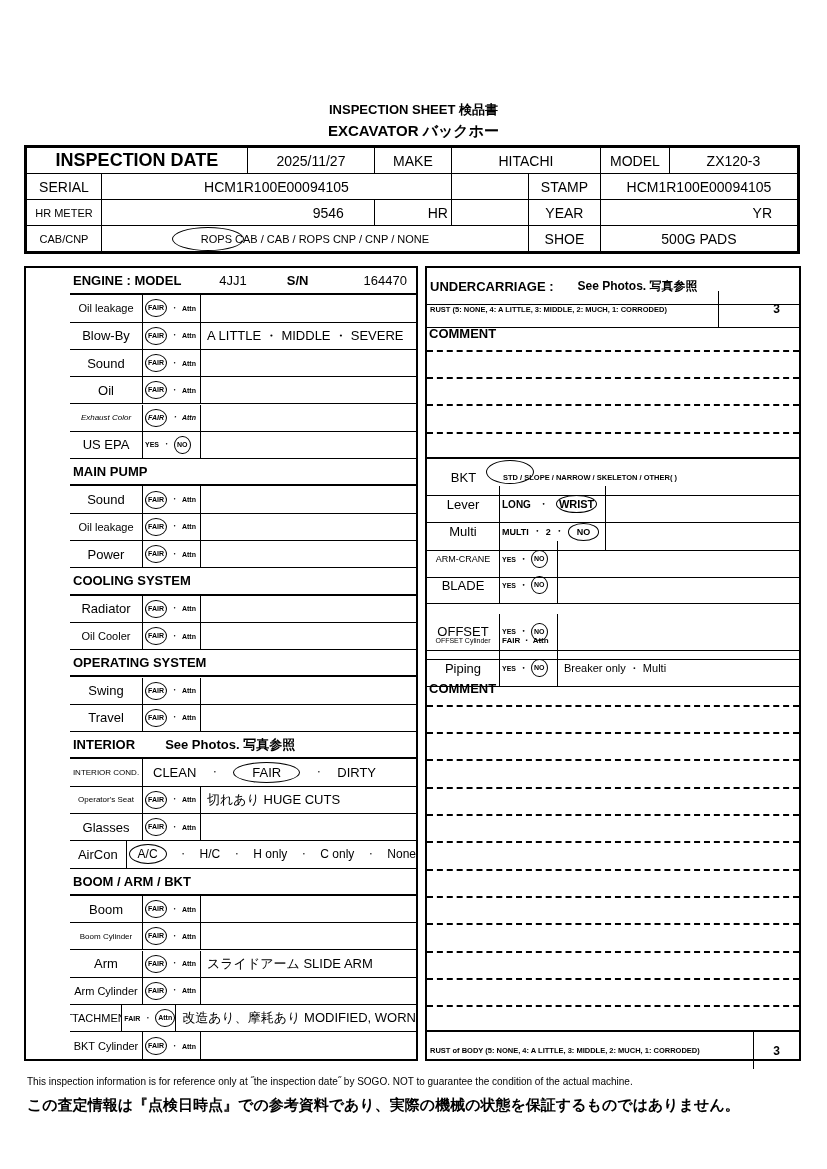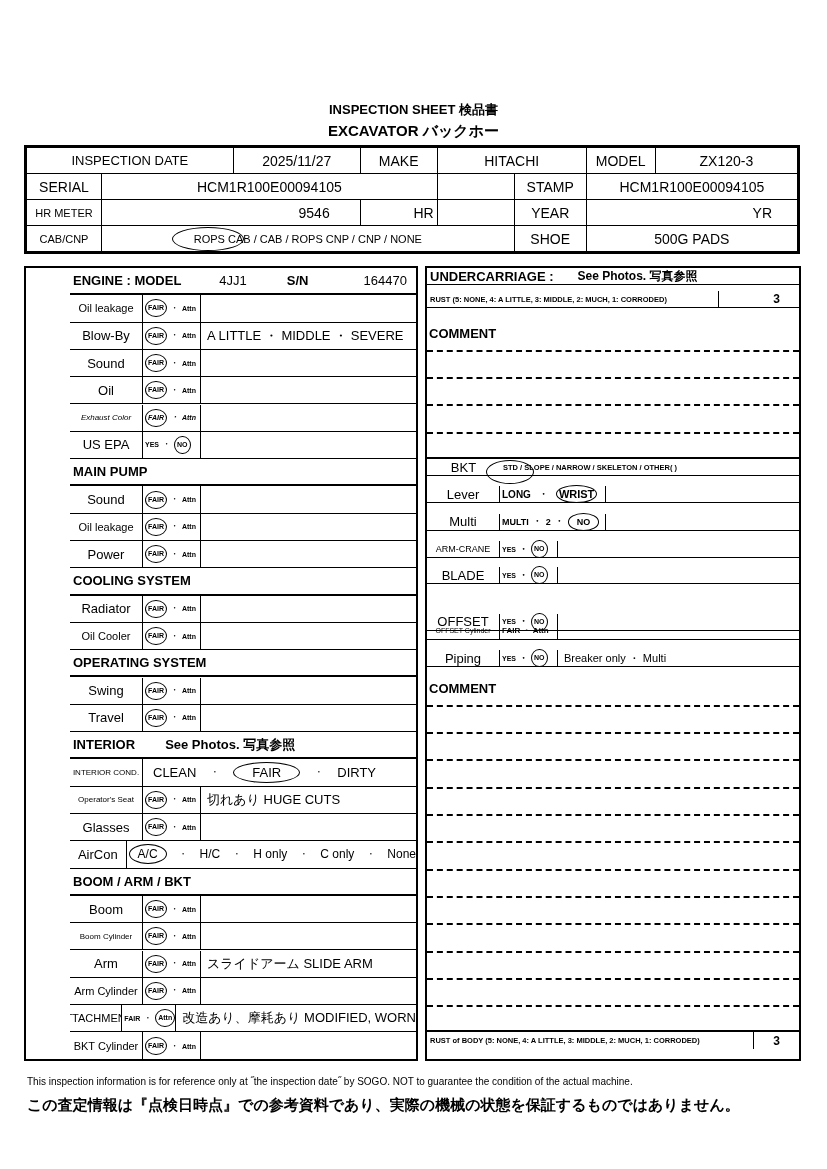--- a/index.html
+++ b/index.html
@@ -2,37 +2,37 @@
 <html><head>
 <meta charset="utf-8">
 <style>
   html,body{margin:0;padding:0;background:#fff;}
   body{width:827px;height:1169px;position:relative;font-family:"Liberation Sans","DejaVu Sans",sans-serif;color:#000;overflow:hidden;}
   .title{position:absolute;left:0;width:827px;text-align:center;font-weight:bold;}
   .t1{top:101px;font-size:13px;}
   .t2{top:122px;font-size:15px;}
   table.hdr{position:absolute;left:24px;top:145px;width:776px;border-collapse:collapse;border:3px solid #000;}
   table.hdr td{border:1.5px solid #000;height:25px;padding:0 3px;font-size:14px;text-align:center;white-space:nowrap;}
-  table.hdr td.lbl{font-size:13px;}
+  table.hdr td.lbl{font-size:18px;font-weight:bold;}
   .small{font-size:11px !important;}
   .col{position:absolute;border:2px solid #000;box-sizing:border-box;}
   .lcol{left:24px;top:266px;width:394px;height:795px;}
   .rcol{left:425px;top:266px;width:376px;height:795px;}
   .row{position:absolute;left:0;right:0;height:27.3px;border-bottom:1.5px solid #000;box-sizing:border-box;display:flex;align-items:center;margin-left:44px;}
   .row.section{border-bottom:2px solid #000;font-weight:bold;font-size:13px;padding-left:3px;}
   .c1{width:73px;height:100%;border-right:1.5px solid #000;display:flex;align-items:center;justify-content:center;font-size:13px;box-sizing:border-box;white-space:nowrap;overflow:hidden;}
   .c1.xs{font-size:8px;}
   .c1.s{font-size:11px;}
   .c2{width:58px;height:100%;border-right:1.5px solid #000;display:flex;align-items:center;font-size:7px;box-sizing:border-box;padding-left:2px;position:relative;white-space:nowrap;}
   .c3{flex:1;height:100%;display:flex;align-items:center;font-size:13px;padding-left:6px;white-space:nowrap;}
   .circ{display:inline-block;border:1.5px solid #000;border-radius:50%;padding:4px 2px;font-size:7px;font-weight:bold;line-height:8px;}
   .dot{margin:0 3px;font-size:9px;}
   .attn{font-size:7px;font-weight:bold;}
   .dash{position:absolute;left:0;right:0;border-top:2px dashed #000;}
-  .rrow{position:absolute;left:0;right:0;height:17px;border-bottom:1.5px solid #000;box-sizing:border-box;display:flex;align-items:center;}
+  .rrow{position:absolute;left:0;right:0;height:37px;border-bottom:1.5px solid #000;box-sizing:border-box;display:flex;align-items:center;}
   .rc1{width:73px;height:100%;border-right:1.5px solid #000;display:flex;align-items:center;justify-content:center;font-size:13px;box-sizing:border-box;white-space:nowrap;}
   .rc1.xs{font-size:7px;}
   .rc1.s{font-size:9px;}
   .rc2{width:58px;height:100%;border-right:1.5px solid #000;display:flex;align-items:center;font-size:8px;box-sizing:border-box;padding-left:2px;white-space:nowrap;font-weight:bold;}
   .rc3{flex:1;height:100%;display:flex;align-items:center;font-size:11px;padding-left:6px;white-space:nowrap;}
   .footer1{position:absolute;left:27px;top:1076px;font-size:10px;}
   .footer2{position:absolute;left:27px;top:1096px;font-size:15px;font-weight:bold;}
 </style>
 </head>
 <body>

